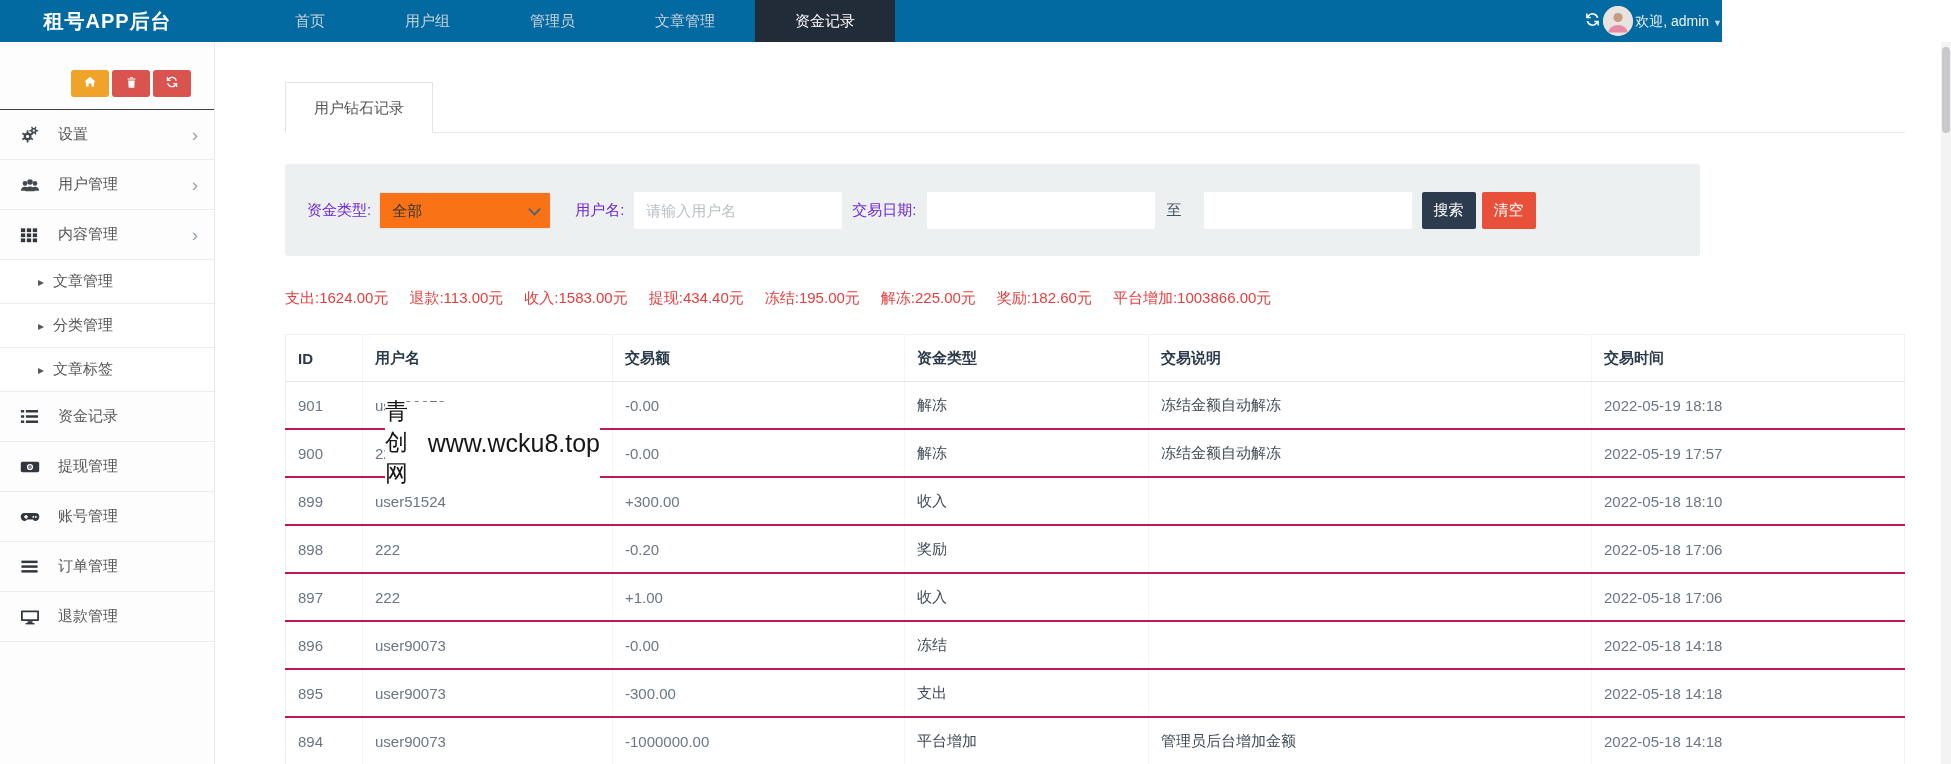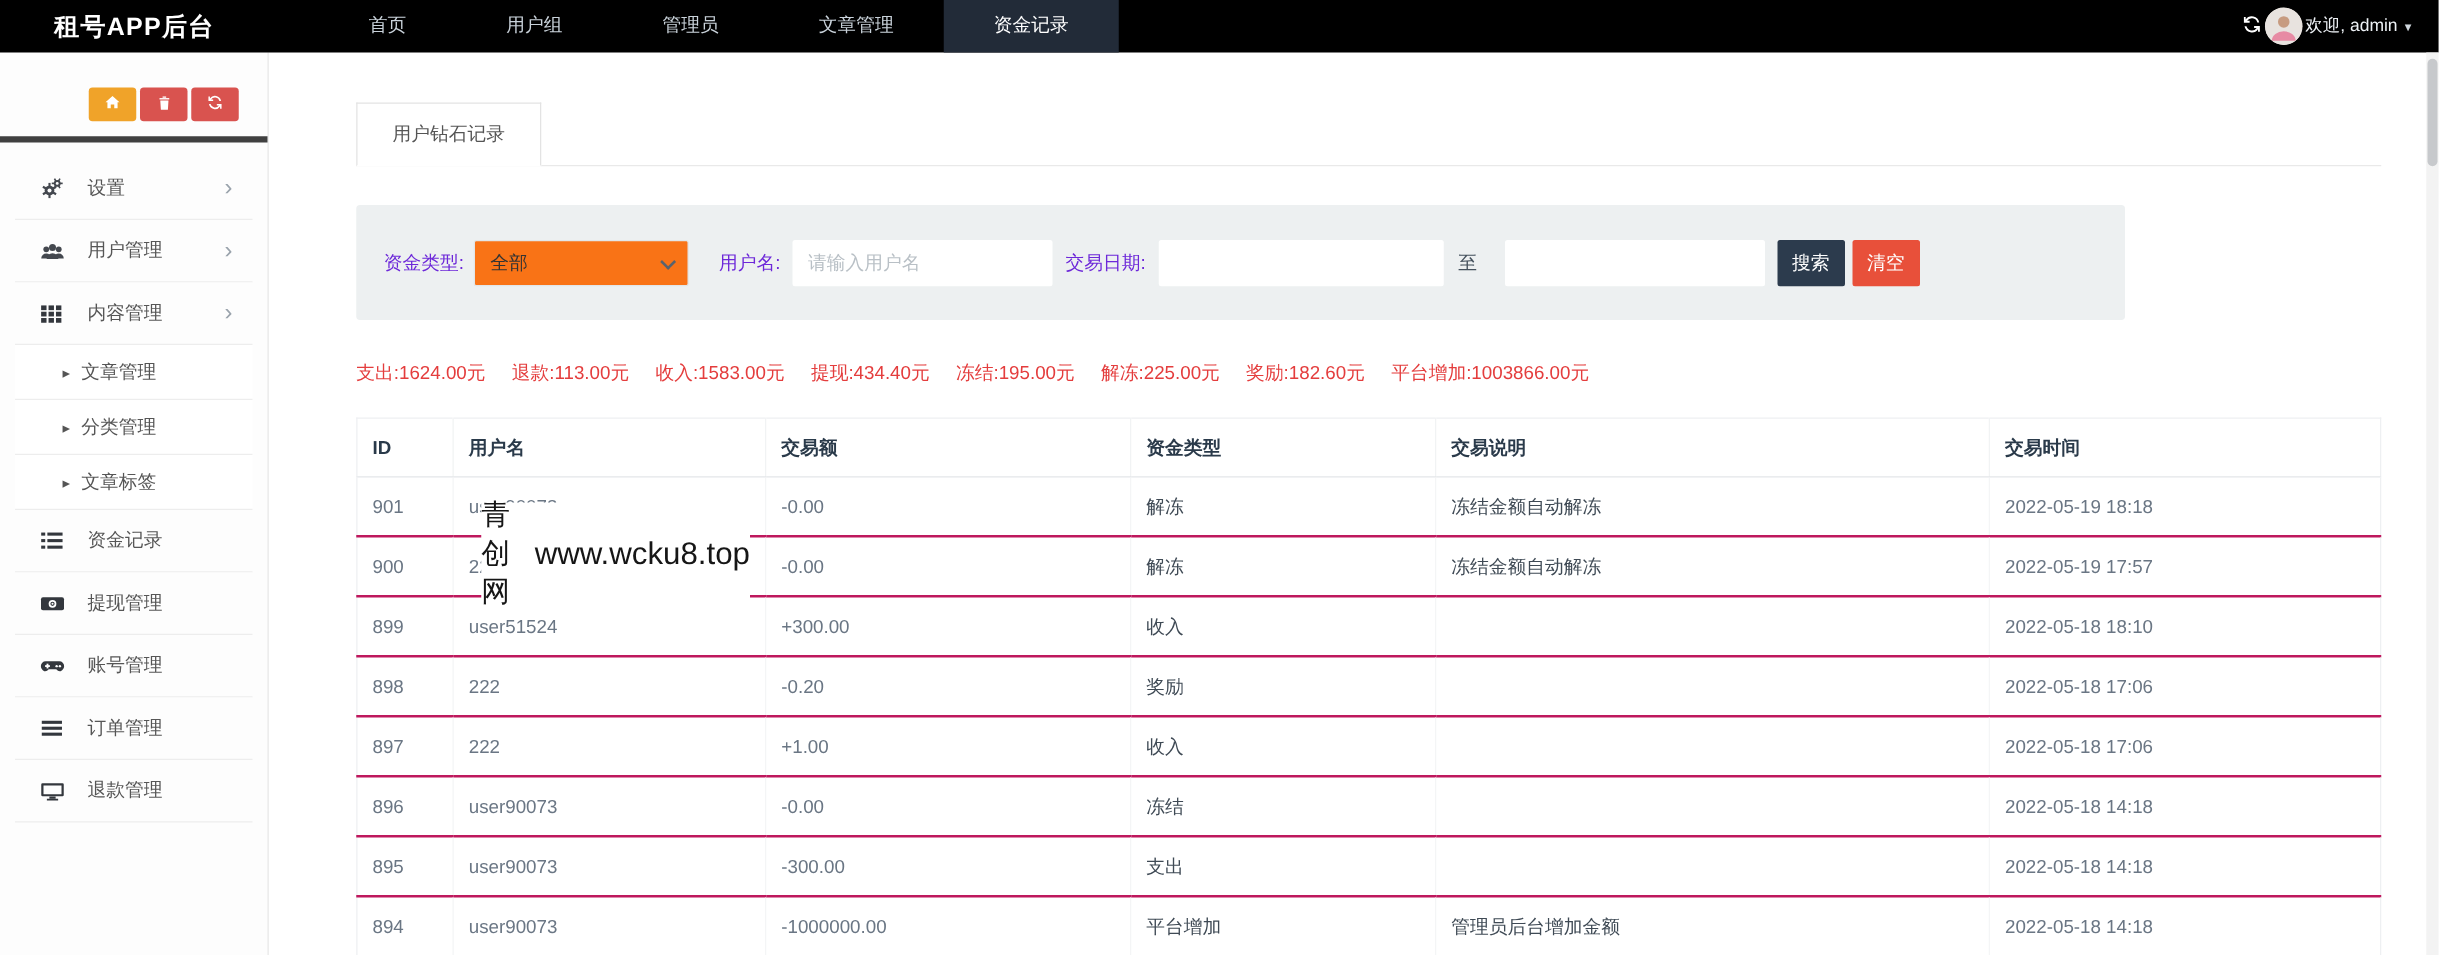--- a/index.html
+++ b/index.html
@@ -1,36 +1,36 @@
 <!DOCTYPE html>
 <html><head>
 <meta charset="utf-8">
 <style>
   html,body{margin:0;padding:0}
   body{width:1951px;height:764px;overflow:hidden;position:relative;background:#fff;
        font-family:"Liberation Sans","DejaVu Sans",sans-serif;}
   
-  .navbar{position:absolute;top:0;left:0;width:1951px;height:42px;background:#000000;
+  .navbar{position:absolute;top:0;left:0;width:1722px;height:42px;background:#0369a1;
           display:flex;align-items:center;z-index:20}
   .brand{width:215px;text-align:center;color:#fff;font-size:20px;font-weight:bold;letter-spacing:1px}
   .nav-items{display:flex;height:100%;margin-left:40px}
   .nav-item{padding:0 40px;line-height:42px;font-size:15px;color:#c9d2da;cursor:pointer;white-space:nowrap}
   .nav-item.active{background:#222b38;color:#fff}
-  .nav-right{margin-left:auto;display:flex;align-items:center;padding-right:20px;gap:2px}
+  .nav-right{margin-left:auto;display:flex;align-items:center;gap:2px}
   .icon-btn{background:none;border:none;padding:0;cursor:pointer;display:flex;align-items:center}
   .avatar{width:30px;height:30px;border-radius:50%;overflow:hidden;background:#e8e3df;flex:0 0 auto}
   .welcome{color:#edf1f5;font-size:14px}
   .caret{color:#cfd6dd;font-size:9px;margin-left:4px}
   
   .sidebar{position:absolute;top:42px;left:0;width:215px;height:722px;background:#fdfdfd;
            border-right:1px solid #e8e8e8;box-sizing:border-box;z-index:5}
   .quick-buttons{padding:28px 0 12px 71px;display:flex;gap:3px}
   .qbtn{width:38px;height:27px;border:none;border-radius:3px;display:flex;align-items:center;
         justify-content:center;cursor:pointer;padding:0}
-  .menu{list-style:none;margin:0;padding:12px;border-top:5px solid #404040}
+  .menu{list-style:none;margin:0;padding:0;border-top:1px solid #404040}
   .menu-item{height:49px;display:flex;align-items:center;border-bottom:1px solid #ededed;
              padding-left:20px;color:#565656;font-size:15px;cursor:pointer;background:#fdfdfd}
   .menu-item.sub{height:43px;padding-left:38px;background:#fff}
   .mi-icon{width:26px;margin-right:12px;display:flex;align-items:center}
   .mi-bullet{color:#555;font-size:12px;margin-right:9px}
   .mi-chevron{margin-left:auto;margin-right:16px;color:#9aa3ac;font-size:19px;line-height:1}
   
   .content{position:absolute;left:216px;top:42px;width:1725px;height:722px;background:#fff;
            box-sizing:border-box;padding-left:69px;overflow:hidden}
   .tabbar{margin-top:40px;width:1620px;height:50px;border-bottom:1px solid #e9e9e9;position:relative}

